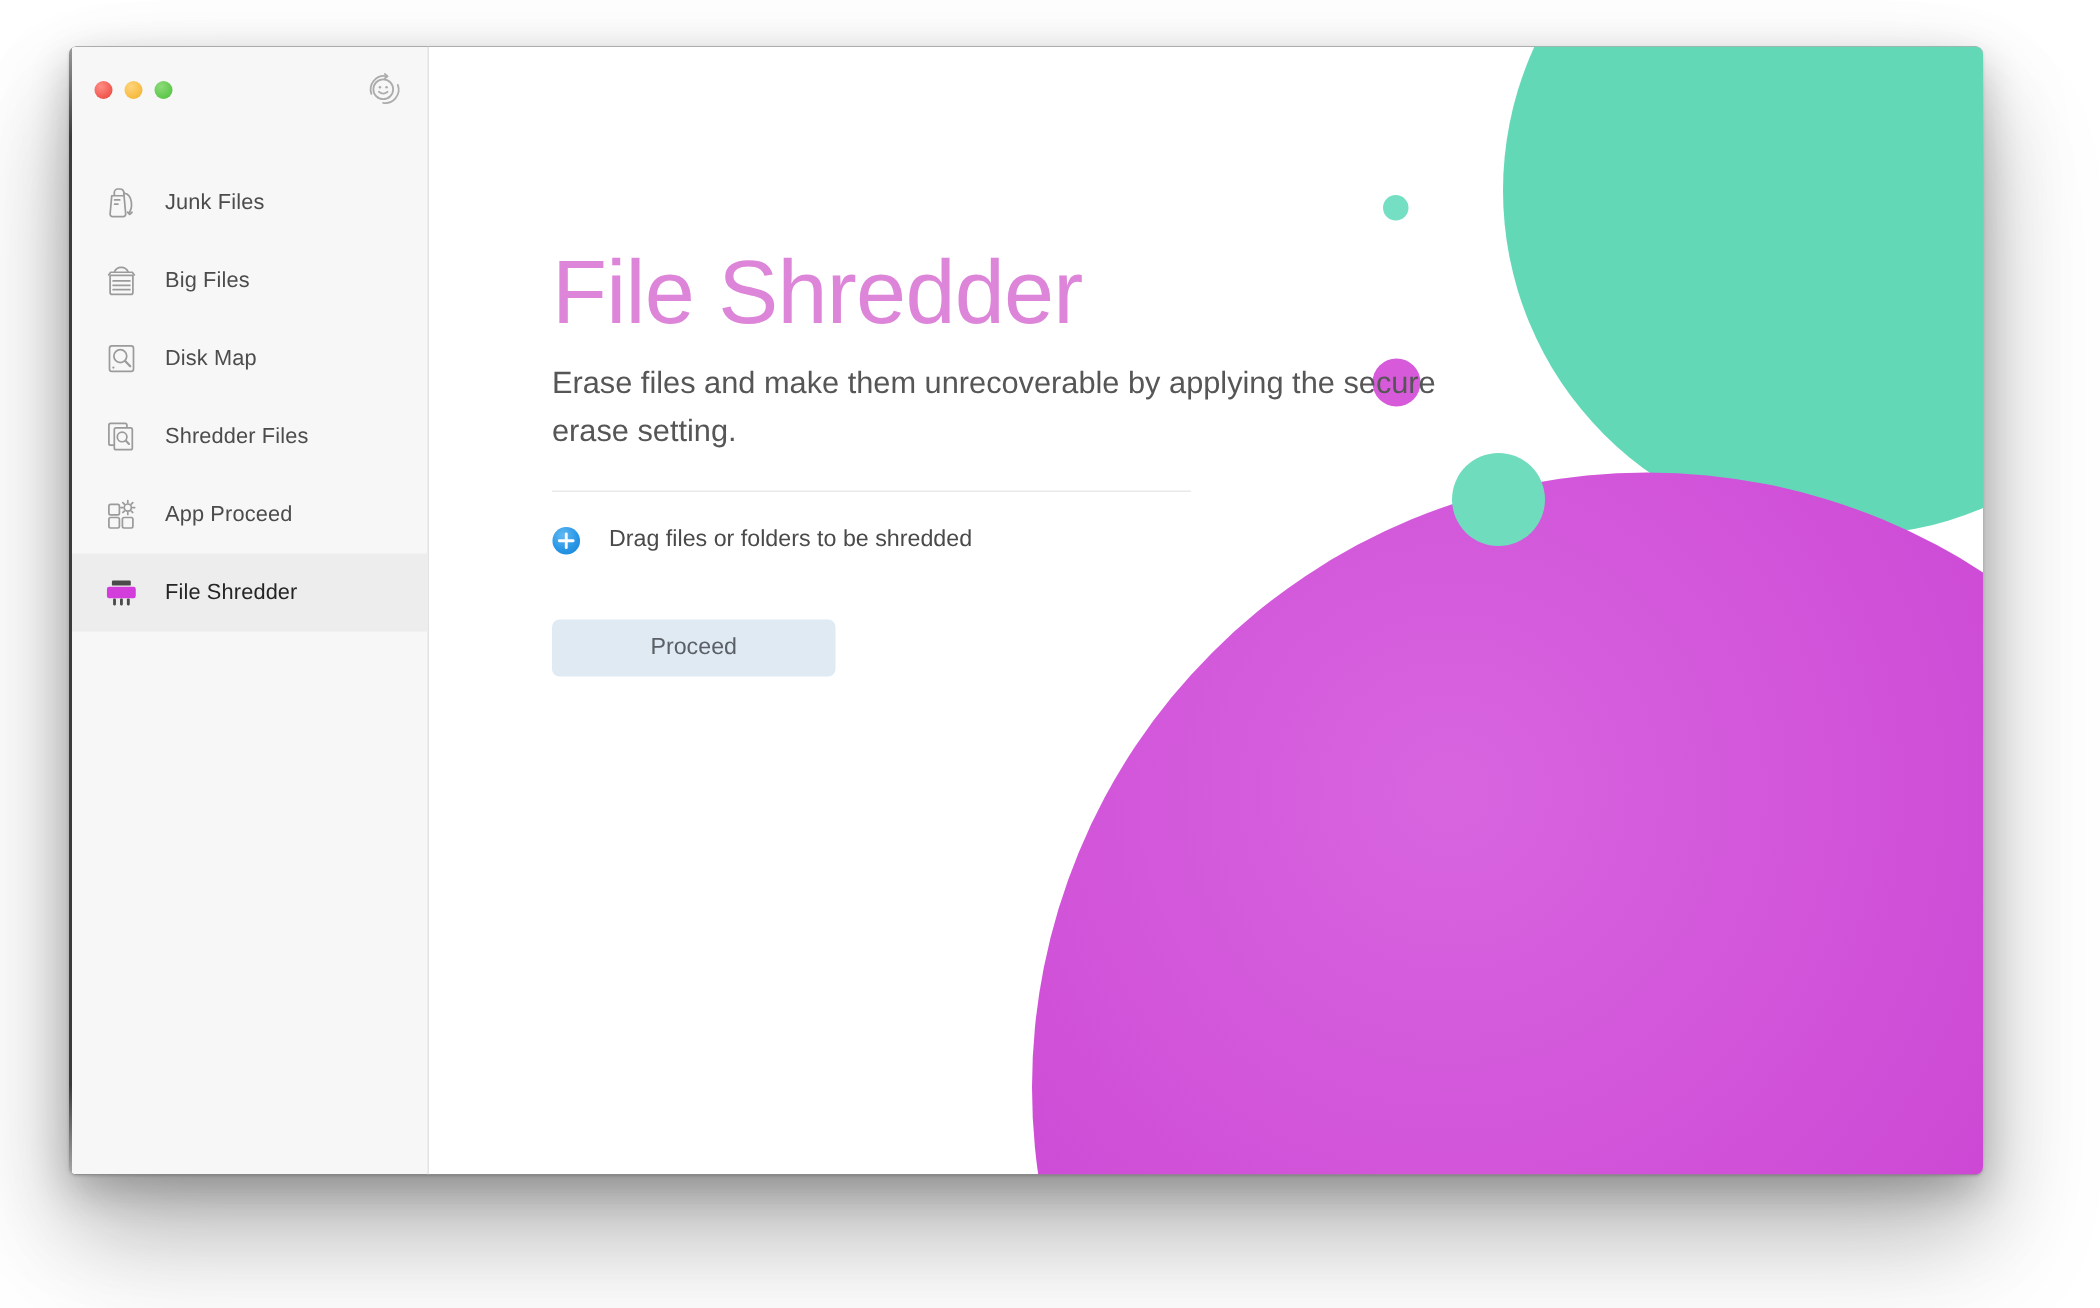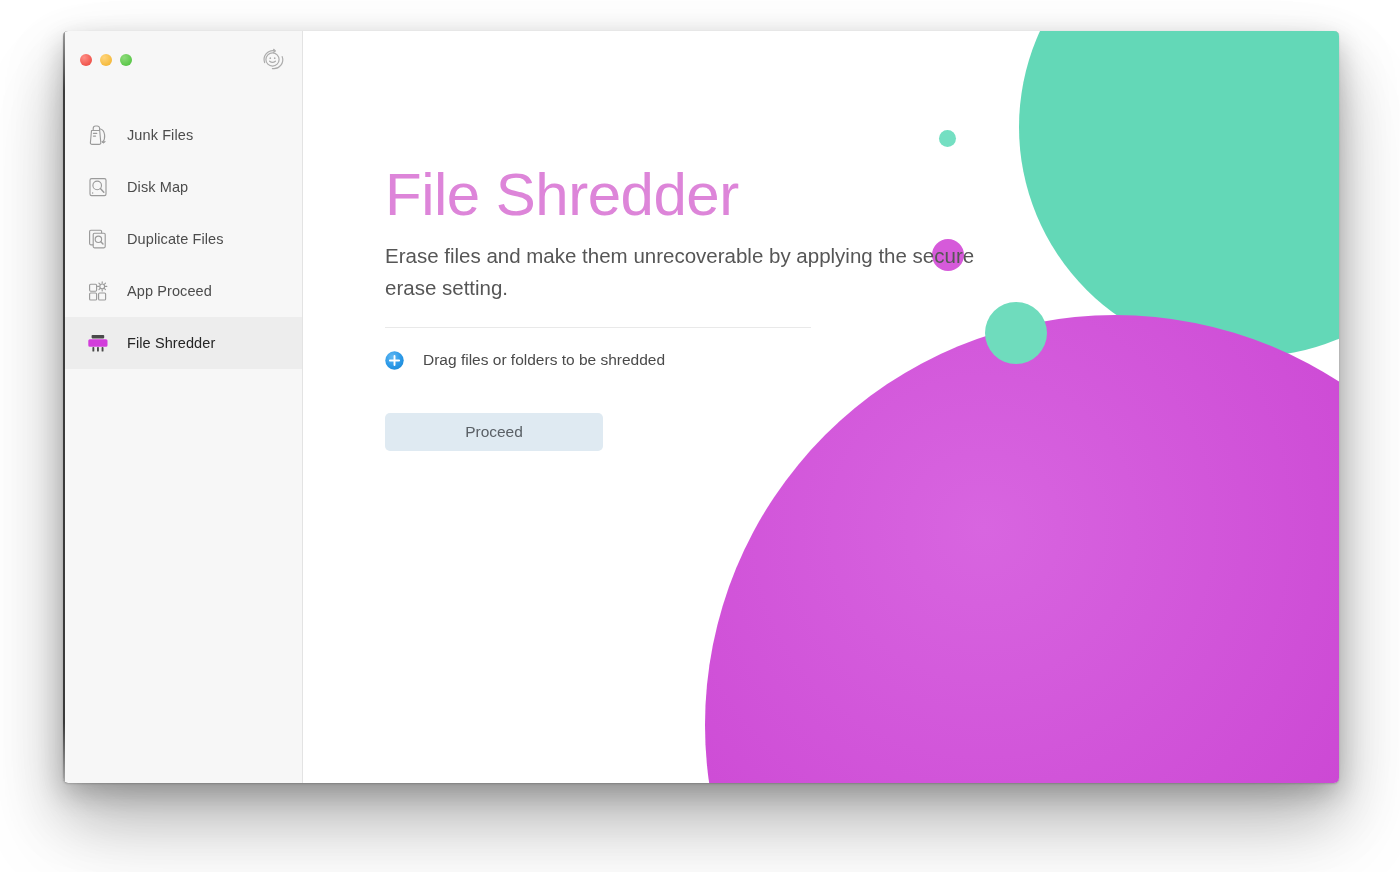--- a/index.html
+++ b/index.html
@@ -19,21 +19,21 @@
   
   #desktop {
     position: absolute;
     inset: 0;
     background: #ffffff;
   }
 
   
   #app-window {
     position: absolute;
-    left: 63px;
+    left: 46px;
     top: 31px;
     width: 1276px;
     height: 752px;
     background: #404040;
     border-radius: 5px;
     overflow: hidden;
     box-shadow:
       0 1px 2px rgba(0,0,0,0.18),
       0 10px 26px rgba(0,0,0,0.20),
       0 30px 60px rgba(0,0,0,0.22),
@@ -226,21 +226,21 @@
     flex: 0 0 19px;
   }
   #drop-label {
     margin-left: 19px;
     font-size: 15.5px;
     color: #4a4a4a;
   }
 
   #proceed-button {
     margin-top: 43px;
-    width: 218px;
+    width: 189px;
     height: 38px;
     background: #dfeaf2;
     border: none;
     border-radius: 5px;
     color: #5a6066;
     font-size: 15.5px;
     font-family: "Liberation Sans", sans-serif;
     cursor: default;
     display: flex;
     align-items: center;
@@ -285,20 +285,33 @@
               <path d="M10.2 10.5 v-2.1 a2.4 2.4 0 0 1 2.4-2.4 h1.6 a2.4 2.4 0 0 1 2.4 2.4 v2.1"></path>
               <path d="M16.6 8.7 q4.4 0.6 5 6.2 q0.5 4.6-1.9 7.4" stroke-linecap="round"></path>
               <path d="M19.1 21.4 l1.4 1.5 l1.5-1.4" stroke-linecap="round"></path>
               <path d="M10.4 13.3 h3.4" stroke-linecap="round"></path>
               <path d="M10.4 16.1 h2.2" stroke-linecap="round"></path>
             </svg>
           </span>
           <span class="nav-label">Junk Files</span>
         </div>
 
+        <div class="nav-item">
+          <span class="nav-icon">
+            <svg viewBox="0 0 30 30" width="30" height="30" fill="none" stroke="#9b9b9b" stroke-width="1.15" stroke-linejoin="round">
+              <path d="M7.4 11.6 h15.2 v11.4 a1.3 1.3 0 0 1-1.3 1.3 H8.7 a1.3 1.3 0 0 1-1.3-1.3 z"></path>
+              <path d="M6.2 11.6 l1.6-2.1 h14.4 l1.6 2.1"></path>
+              <path d="M10.2 9.5 q1.2-3.3 4.6-3.3 q3.5 0 4.7 3.3"></path>
+              <path d="M9.4 15.3 h11.2" stroke-linecap="round"></path>
+              <path d="M9.4 18.2 h11.2" stroke-linecap="round"></path>
+              <path d="M9.4 21.1 h11.2" stroke-linecap="round"></path>
+            </svg>
+          </span>
+          <span class="nav-label">Big Files</span>
+        </div>
 
         <div class="nav-item">
           <span class="nav-icon">
             <svg viewBox="0 0 30 30" width="30" height="30" fill="none" stroke="#9b9b9b" stroke-width="1.15" stroke-linejoin="round">
               <rect x="7" y="6.6" width="16" height="17" rx="1.6"></rect>
               <circle cx="14.2" cy="13.4" r="4.3"></circle>
               <path d="M17.4 16.6 l3.4 3.6" stroke-linecap="round" stroke-width="1.5"></path>
               <circle cx="9.6" cy="21" r="0.75" fill="#9b9b9b" stroke="none"></circle>
             </svg>
           </span>
@@ -307,21 +320,21 @@
 
         <div class="nav-item">
           <span class="nav-icon">
             <svg viewBox="0 0 30 30" width="30" height="30" fill="none" stroke="#9b9b9b" stroke-width="1.15" stroke-linejoin="round">
               <rect x="6.6" y="6.2" width="12" height="14.6" rx="1.2"></rect>
               <rect x="10.2" y="9.2" width="12" height="14.6" rx="1.2" fill="#f7f7f7"></rect>
               <circle cx="15.4" cy="15.3" r="3.2"></circle>
               <path d="M17.8 17.7 l2.2 2.3" stroke-linecap="round" stroke-width="1.4"></path>
             </svg>
           </span>
-          <span class="nav-label">Duplicate Files</span>
+          <span class="nav-label">Shredder Files</span>
         </div>
 
         <div class="nav-item">
           <span class="nav-icon">
             <svg viewBox="0 0 30 30" width="30" height="30" fill="none" stroke="#9b9b9b" stroke-width="1.15" stroke-linejoin="round">
               <rect x="6.6" y="8.2" width="7" height="7" rx="1.1"></rect>
               <rect x="6.6" y="17" width="7" height="7" rx="1.1"></rect>
               <rect x="15.6" y="17" width="7" height="7" rx="1.1"></rect>
               <circle cx="19.2" cy="10.4" r="2.4"></circle>
               <path d="M19.2 5.8 v1.3 M19.2 13.7 v1.3 M14.6 10.4 h1.3 M22.5 10.4 h1.3

